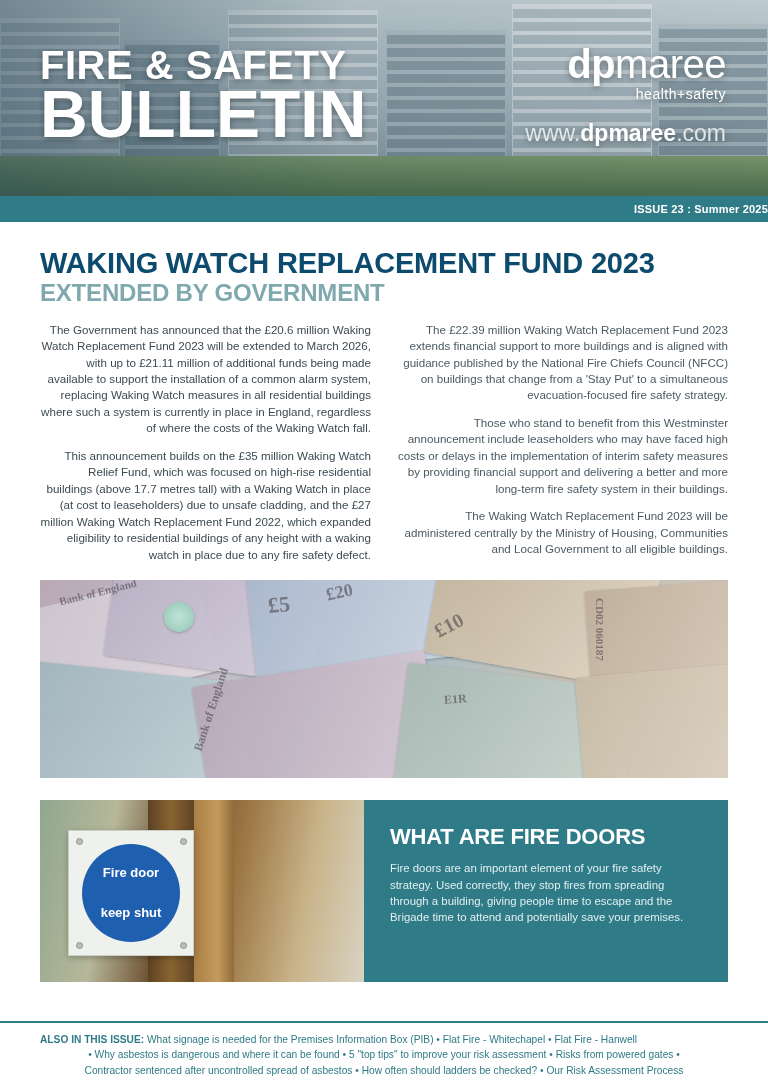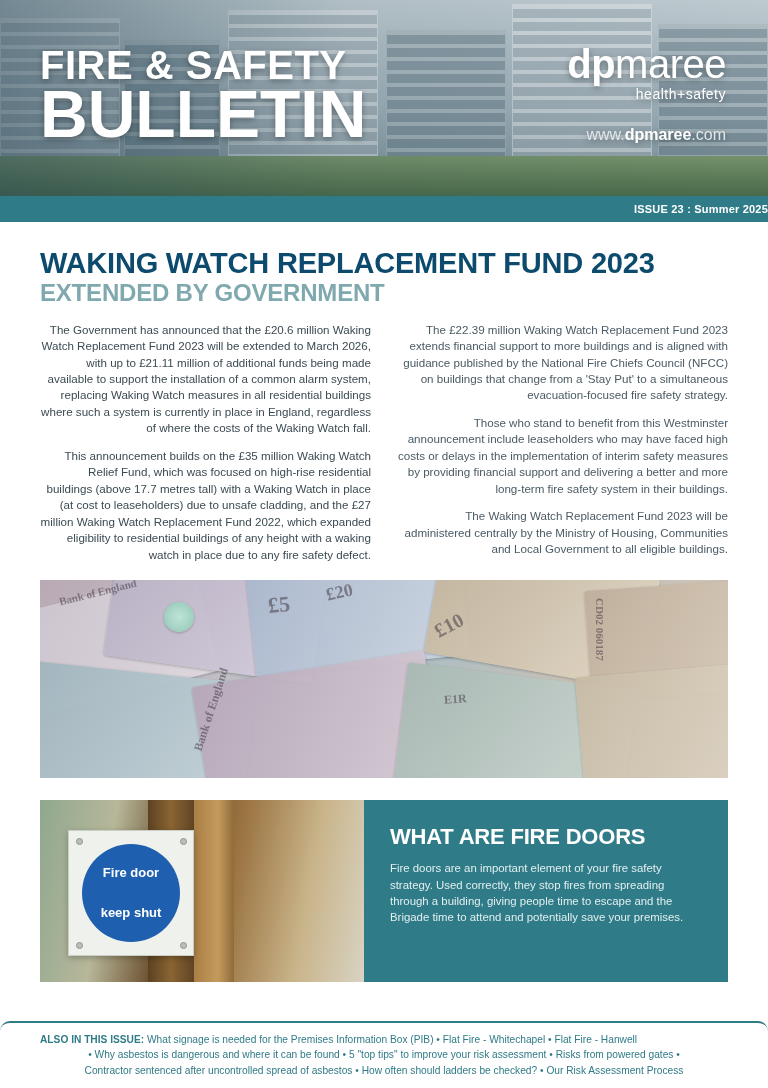--- a/index.html
+++ b/index.html
@@ -89,22 +89,22 @@
     letter-spacing: -0.5px;
     line-height: 1;
   }
   .brand .bname .light { font-weight: normal; margin-top: 16px; }
   .brand .btag {
     font-size: 14px;
     margin-top: 2px;
     letter-spacing: 0.5px;
   }
   .brand .bweb {
-    font-size: 16px;
-    margin-top: 24px;
+    font-size: 23px;
+    margin-top: 18px;
     letter-spacing: 0px;
   }
   .brand .bweb b { font-weight: bold; }
   .brand .bweb .dim { color: #dfe7ea; }
 
   
   .issue-bar {
     width: 768px;
     height: 26px;
     background: #2f7b87;
@@ -256,21 +256,20 @@
   }
 
   
   .footer {
     position: absolute;
     left: 0;
     bottom: 0;
     width: 768px;
     padding: 9px 40px 10px 40px;
     border-top: 2px solid #2f7b87;
-    border-radius: 10px;
   }
   .footer .line {
     font-size: 10.2px;
     line-height: 1.5;
     color: #2f7b87;
     text-align: center;
   }
   .footer .label {
     font-weight: bold;
     color: #2f7b87;

